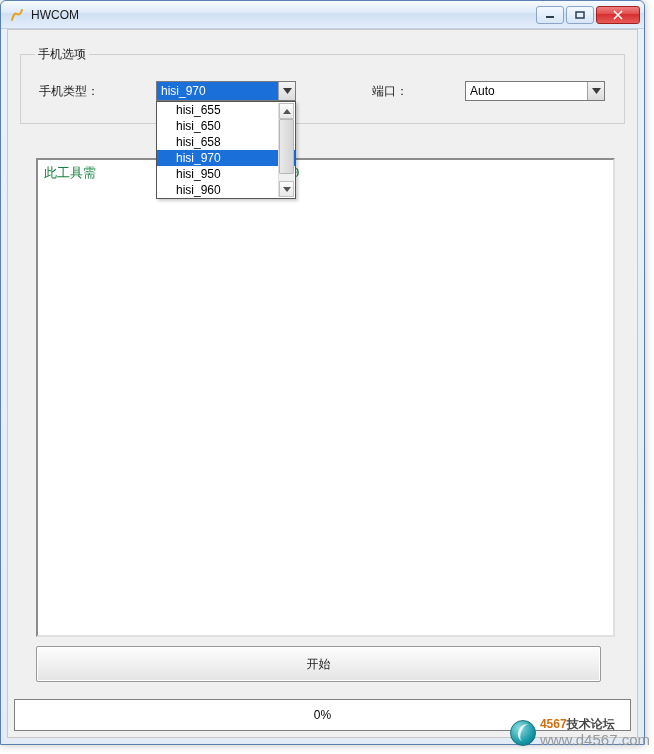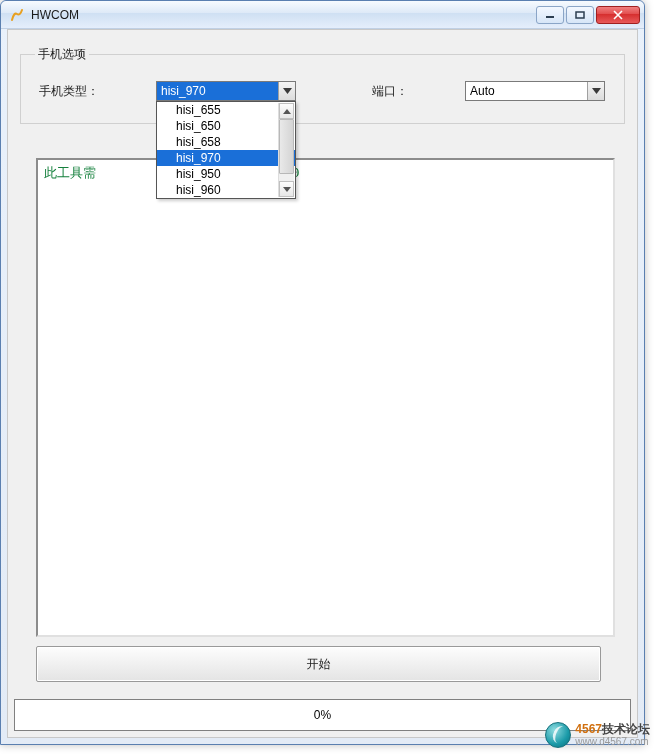--- a/index.html
+++ b/index.html
@@ -187,21 +187,21 @@
   .watermark .ball::after{
     content:"";
     position:absolute;top:3px;left:7px;width:12px;height:18px;
     border-left:3px solid rgba(255,255,255,0.8);
     border-radius:50%;
     transform:rotate(20deg);
   }
   .watermark .txt {display:flex;flex-direction:column;line-height:1.1;}
   .watermark .txt .t1{font-size:12px;color:#444;font-weight:bold;}
   .watermark .txt .t1 b{color:#d07010;}
-  .watermark .txt .t2{font-size:10px;color:#999;}
+  .watermark .txt .t2{font-size:15px;color:#999;}
 </style>
 </head>
 <body>
 
 <div class="window">
 
   <div class="titlebar">
     <span class="appicon">
       <svg width="14" height="14" viewBox="0 0 14 14">
         <path d="M2 12 Q4 4 7 6 Q10 8 12 2" stroke="#e8a020" stroke-width="2" fill="none" stroke-linecap="round"></path>

